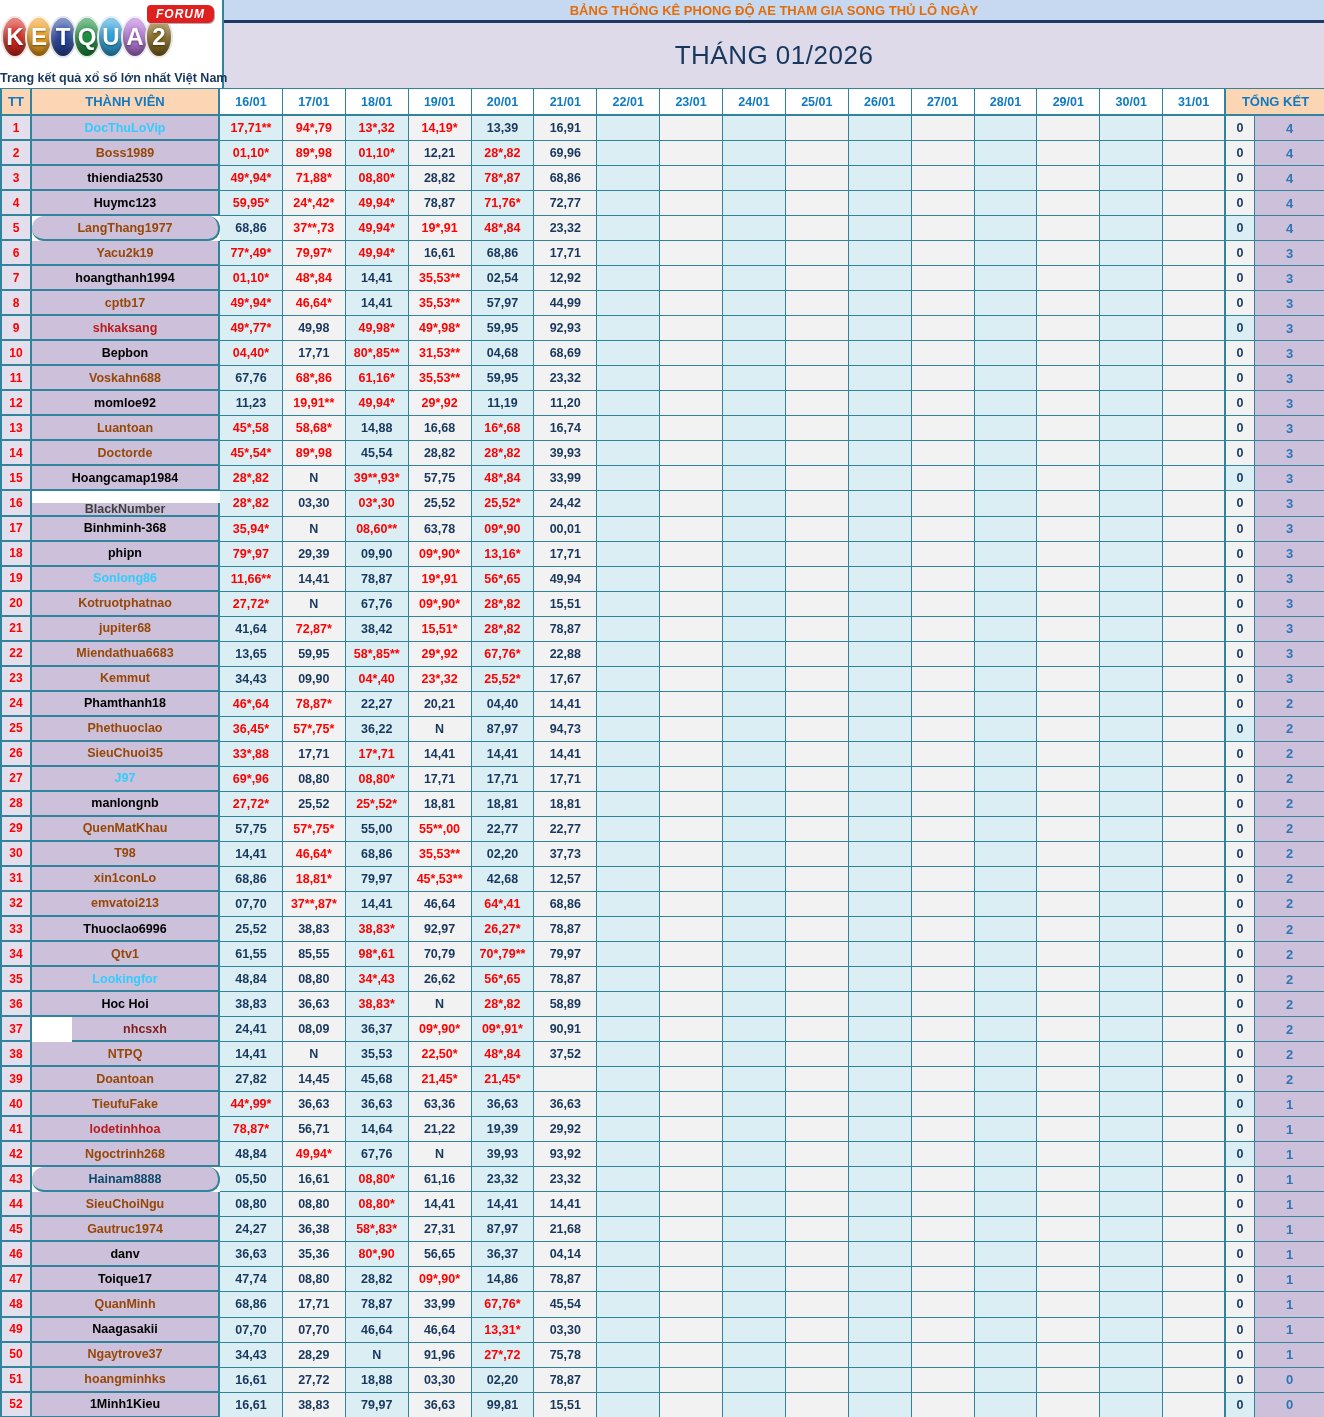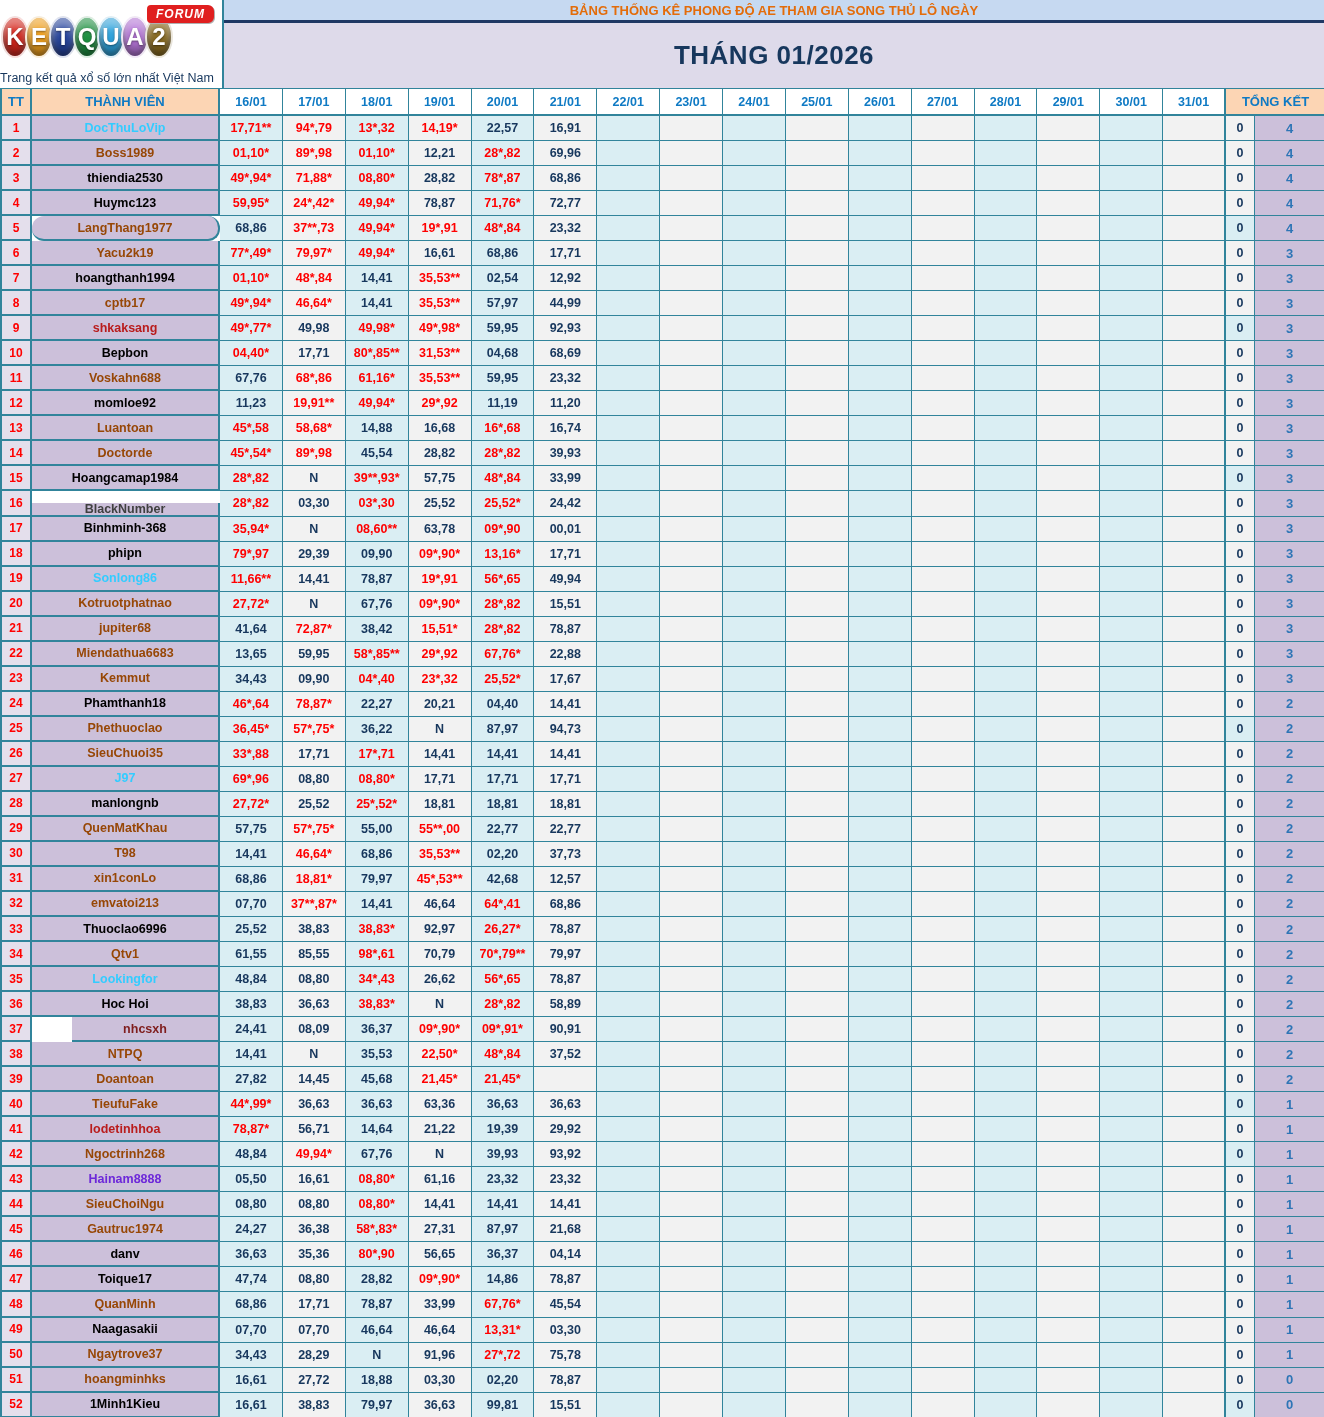--- a/index.html
+++ b/index.html
@@ -19,32 +19,32 @@
     box-shadow: inset 0 8px 8px rgba(255,255,255,.45), inset 0 -8px 10px rgba(0,0,0,.35);
   }
   .logo-badge {
     position: absolute; right: 8px; top: 5px;
     background: #e01f1f; color: #fff; font-weight: bold; font-style: italic;
     font-size: 12px; padding: 2px 9px; border-radius: 4px 6px 6px 4px;
     letter-spacing: 1px; box-shadow: 1px 1px 0 #b0b0b0;
   }
   .logo-tagline {
     position: absolute; left: 0; right: 8px; bottom: 3px; text-align: center;
-    color: #17375d; font-weight: normal; font-size: 12.5px; white-space: nowrap;
+    color: #17375d; font-weight: bold; font-size: 12.5px; white-space: nowrap;
   }
   .head-right { flex: 1; display: flex; flex-direction: column; border-left: 2px solid #31849b; }
   .banner {
     height: 23px; background: #c6d9f1; border-bottom: 3px solid #1f3864;
     display: flex; align-items: center; justify-content: center;
     color: #e36c0a; font-weight: bold; font-size: 13px;
   }
   .band {
     flex: 1; background: #dedaea;
     display: flex; align-items: center; justify-content: center;
-    color: #17375d; font-weight: bold; font-size: 26px; letter-spacing: .5px;
+    color: #17375d; font-weight: normal; font-size: 26px; letter-spacing: .5px;
   }
 
   
   .grid {
     display: grid;
     grid-template-columns: 30px 188px repeat(16, 62.875px) 29px 71px;
     grid-template-rows: 27px;
     grid-auto-rows: 25.04px;
     border-left: 2px solid #31849b;
     border-top: 1px solid #31849b;
@@ -113,21 +113,21 @@
       <div class="c date-h">29/01</div>
       <div class="c date-h">30/01</div>
       <div class="c date-h thick-r">31/01</div>
       <div class="c hd" style="grid-column: span 2;">TỔNG KẾT</div>
       <div class="c tt">1</div>
       <div class="c member" style="color: rgb(51, 204, 255);">DocThuLoVip</div>
       <div class="c val colA red">17,71**</div>
       <div class="c val colB red">94*,79</div>
       <div class="c val colA red">13*,32</div>
       <div class="c val colB red">14,19*</div>
-      <div class="c val colA">22,57</div>
+      <div class="c val colA">13,39</div>
       <div class="c val colB">16,91</div>
       <div class="c val colA"></div>
       <div class="c val colB"></div>
       <div class="c val colA"></div>
       <div class="c val colB"></div>
       <div class="c val colA"></div>
       <div class="c val colB"></div>
       <div class="c val colA"></div>
       <div class="c val colB"></div>
       <div class="c val colA"></div>
@@ -948,21 +948,21 @@
       <div class="c val colB"></div>
       <div class="c val colA"></div>
       <div class="c val colB"></div>
       <div class="c val colA"></div>
       <div class="c val colB"></div>
       <div class="c val colA"></div>
       <div class="c val colB thick-r"></div>
       <div class="c zero zhl">0</div>
       <div class="c count">1</div>
       <div class="c tt">43</div>
-      <div class="c member" style="color: #6d28d9;">Hainam8888</div>
+      <div class="c member" style="color: #0c4a6e; border-radius: 12px;">Hainam8888</div>
       <div class="c val colA">05,50</div>
       <div class="c val colB">16,61</div>
       <div class="c val colA red">08,80*</div>
       <div class="c val colB">61,16</div>
       <div class="c val colA">23,32</div>
       <div class="c val colB">23,32</div>
       <div class="c val colA"></div>
       <div class="c val colB"></div>
       <div class="c val colA"></div>
       <div class="c val colB"></div>

